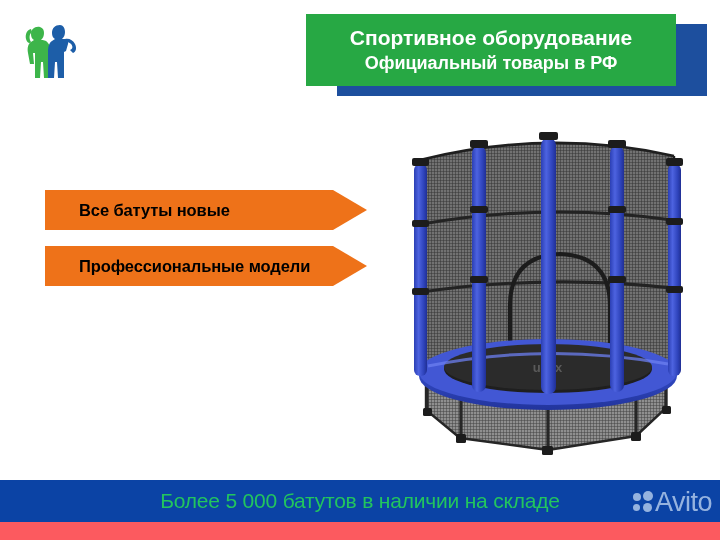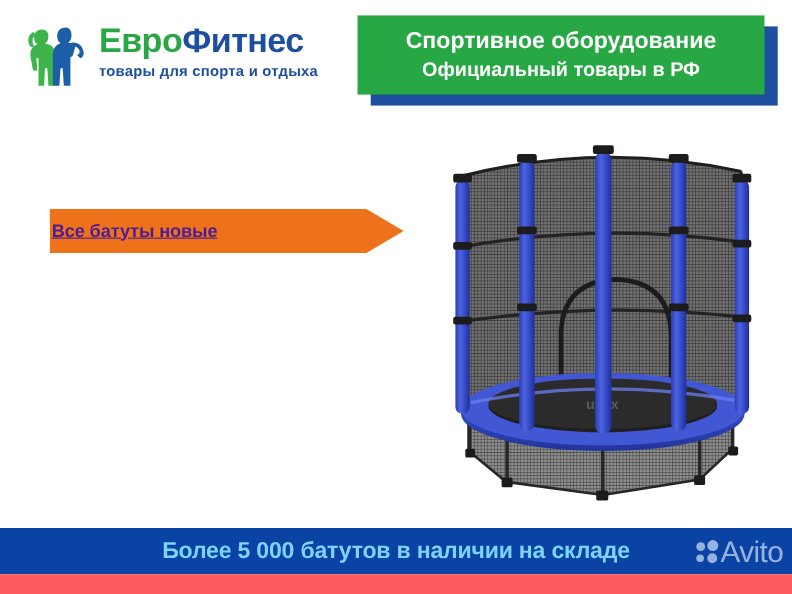--- a/index.html
+++ b/index.html
@@ -62,21 +62,21 @@
   .banner-shadow {
     position: absolute;
     left: 337px;
     top: 24px;
     width: 370px;
     height: 72px;
     background: #1d4f9e;
   }
   .banner-green {
     position: absolute;
-    left: 325px;
+    left: 306px;
     top: 14px;
     width: 370px;
     height: 72px;
     background: #27a844;
     display: flex;
     flex-direction: column;
     align-items: center;
     justify-content: center;
   }
   .banner-line1 {
@@ -105,27 +105,26 @@
     width: 322px;
     height: 40px;
     margin-bottom: 16px;
     background: #ee7219;
     -webkit-clip-path: polygon(0 0, 288px 0, 322px 50%, 288px 100%, 0 100%);
     clip-path: polygon(0 0, 288px 0, 322px 50%, 288px 100%, 0 100%);
     display: flex;
     align-items: center;
   }
   .feature-label {
-    color: #4c1d95;
+    color: #000000;
     font-size: 16.5px;
     font-weight: bold;
-    padding-left: 2px;
+    padding-left: 34px;
     white-space: nowrap;
     letter-spacing: -0.1px;
-    text-decoration: underline;
   }
 
   
   .product {
     position: absolute;
     left: 398px;
     top: 120px;
     width: 310px;
     height: 350px;
   }
@@ -137,23 +136,23 @@
     left: 0;
     top: 480px;
     width: 720px;
     height: 42px;
     background: #0b43a5;
     display: flex;
     align-items: center;
     justify-content: center;
   }
   .bottom-text {
-    color: #7dd3fc;
+    color: #22c55e;
     font-size: 21px;
-    font-weight: bold;
+    font-weight: normal;
     white-space: nowrap;
     letter-spacing: -0.2px;
   }
   .bottom-strip {
     position: absolute;
     left: 0;
     top: 522px;
     width: 720px;
     height: 18px;
     background: #fc5a5f;
@@ -206,35 +205,34 @@
           <path d="M18 7 C13 6 9 9 9 14 C9 17 10 19 12 20 L9 22 C6 24 5 28 6 33 L8 44 L12 44 L11 33 L13 33 L13 58 L18 58 L19 42 L21 42 L22 58 L27 58 L27 31 L29 33 L31 30 L26 23 C24 20 21 20 19 20 C21 18 22 16 22 13 C22 10 21 8 18 7 Z"></path>
           <path d="M9 9 C5 10 3 14 4 19 C5 23 8 24 9 22 C7 19 7 14 10 12 Z"></path>
         </g>
 
         <g fill="#1d5ea8">
           <path d="M38 5 C33 5 30 8 30 13 C30 16 31 18 33 19 L30 21 C27 23 26 27 26 32 L26 58 L32 58 L33 42 L35 42 L36 58 L42 58 L42 32 L44 31 L46 24 C47 20 45 19 42 19 L40 19 C42 17 43 15 43 12 C43 8 41 5 38 5 Z"></path>
           <path d="M43 19 C47 18 51 20 53 24 C55 28 54 32 51 33 L48 30 C51 29 51 26 49 24 C47 22 45 22 43 23 Z"></path>
         </g>
       </svg>
     </div>
-    <div class="logo-text">
-      <div class="logo-word"><span class="euro">Евро</span><span class="fitness">Фитнес</span></div>
-      <div class="logo-tagline">товары для спорта и отдыха</div>
-    </div>
   </div>
 
   <div class="banner-shadow"></div>
   <div class="banner-green">
     <div class="banner-line1">Спортивное оборудование</div>
     <div class="banner-line2">Официальный товары в РФ</div>
   </div>
 
   <div class="features">
     <div class="feature-arrow">
       <span class="feature-label">Все батуты новые</span>
+    </div>
+    <div class="feature-arrow">
+      <span class="feature-label">Профессиональные модели</span>
     </div>
   </div>
 
   <div class="product">
     <svg width="310" height="350" viewBox="0 0 310 350" xmlns="http://www.w3.org/2000/svg">
       <defs>
         <pattern id="mesh" width="3" height="3" patternUnits="userSpaceOnUse">
           <rect width="3" height="3" fill="#6e6e6e"></rect>
           <path d="M0 0 L0 3 M0 0 L3 0" stroke="#2f2f2f" stroke-width="1.1"></path>
         </pattern>

